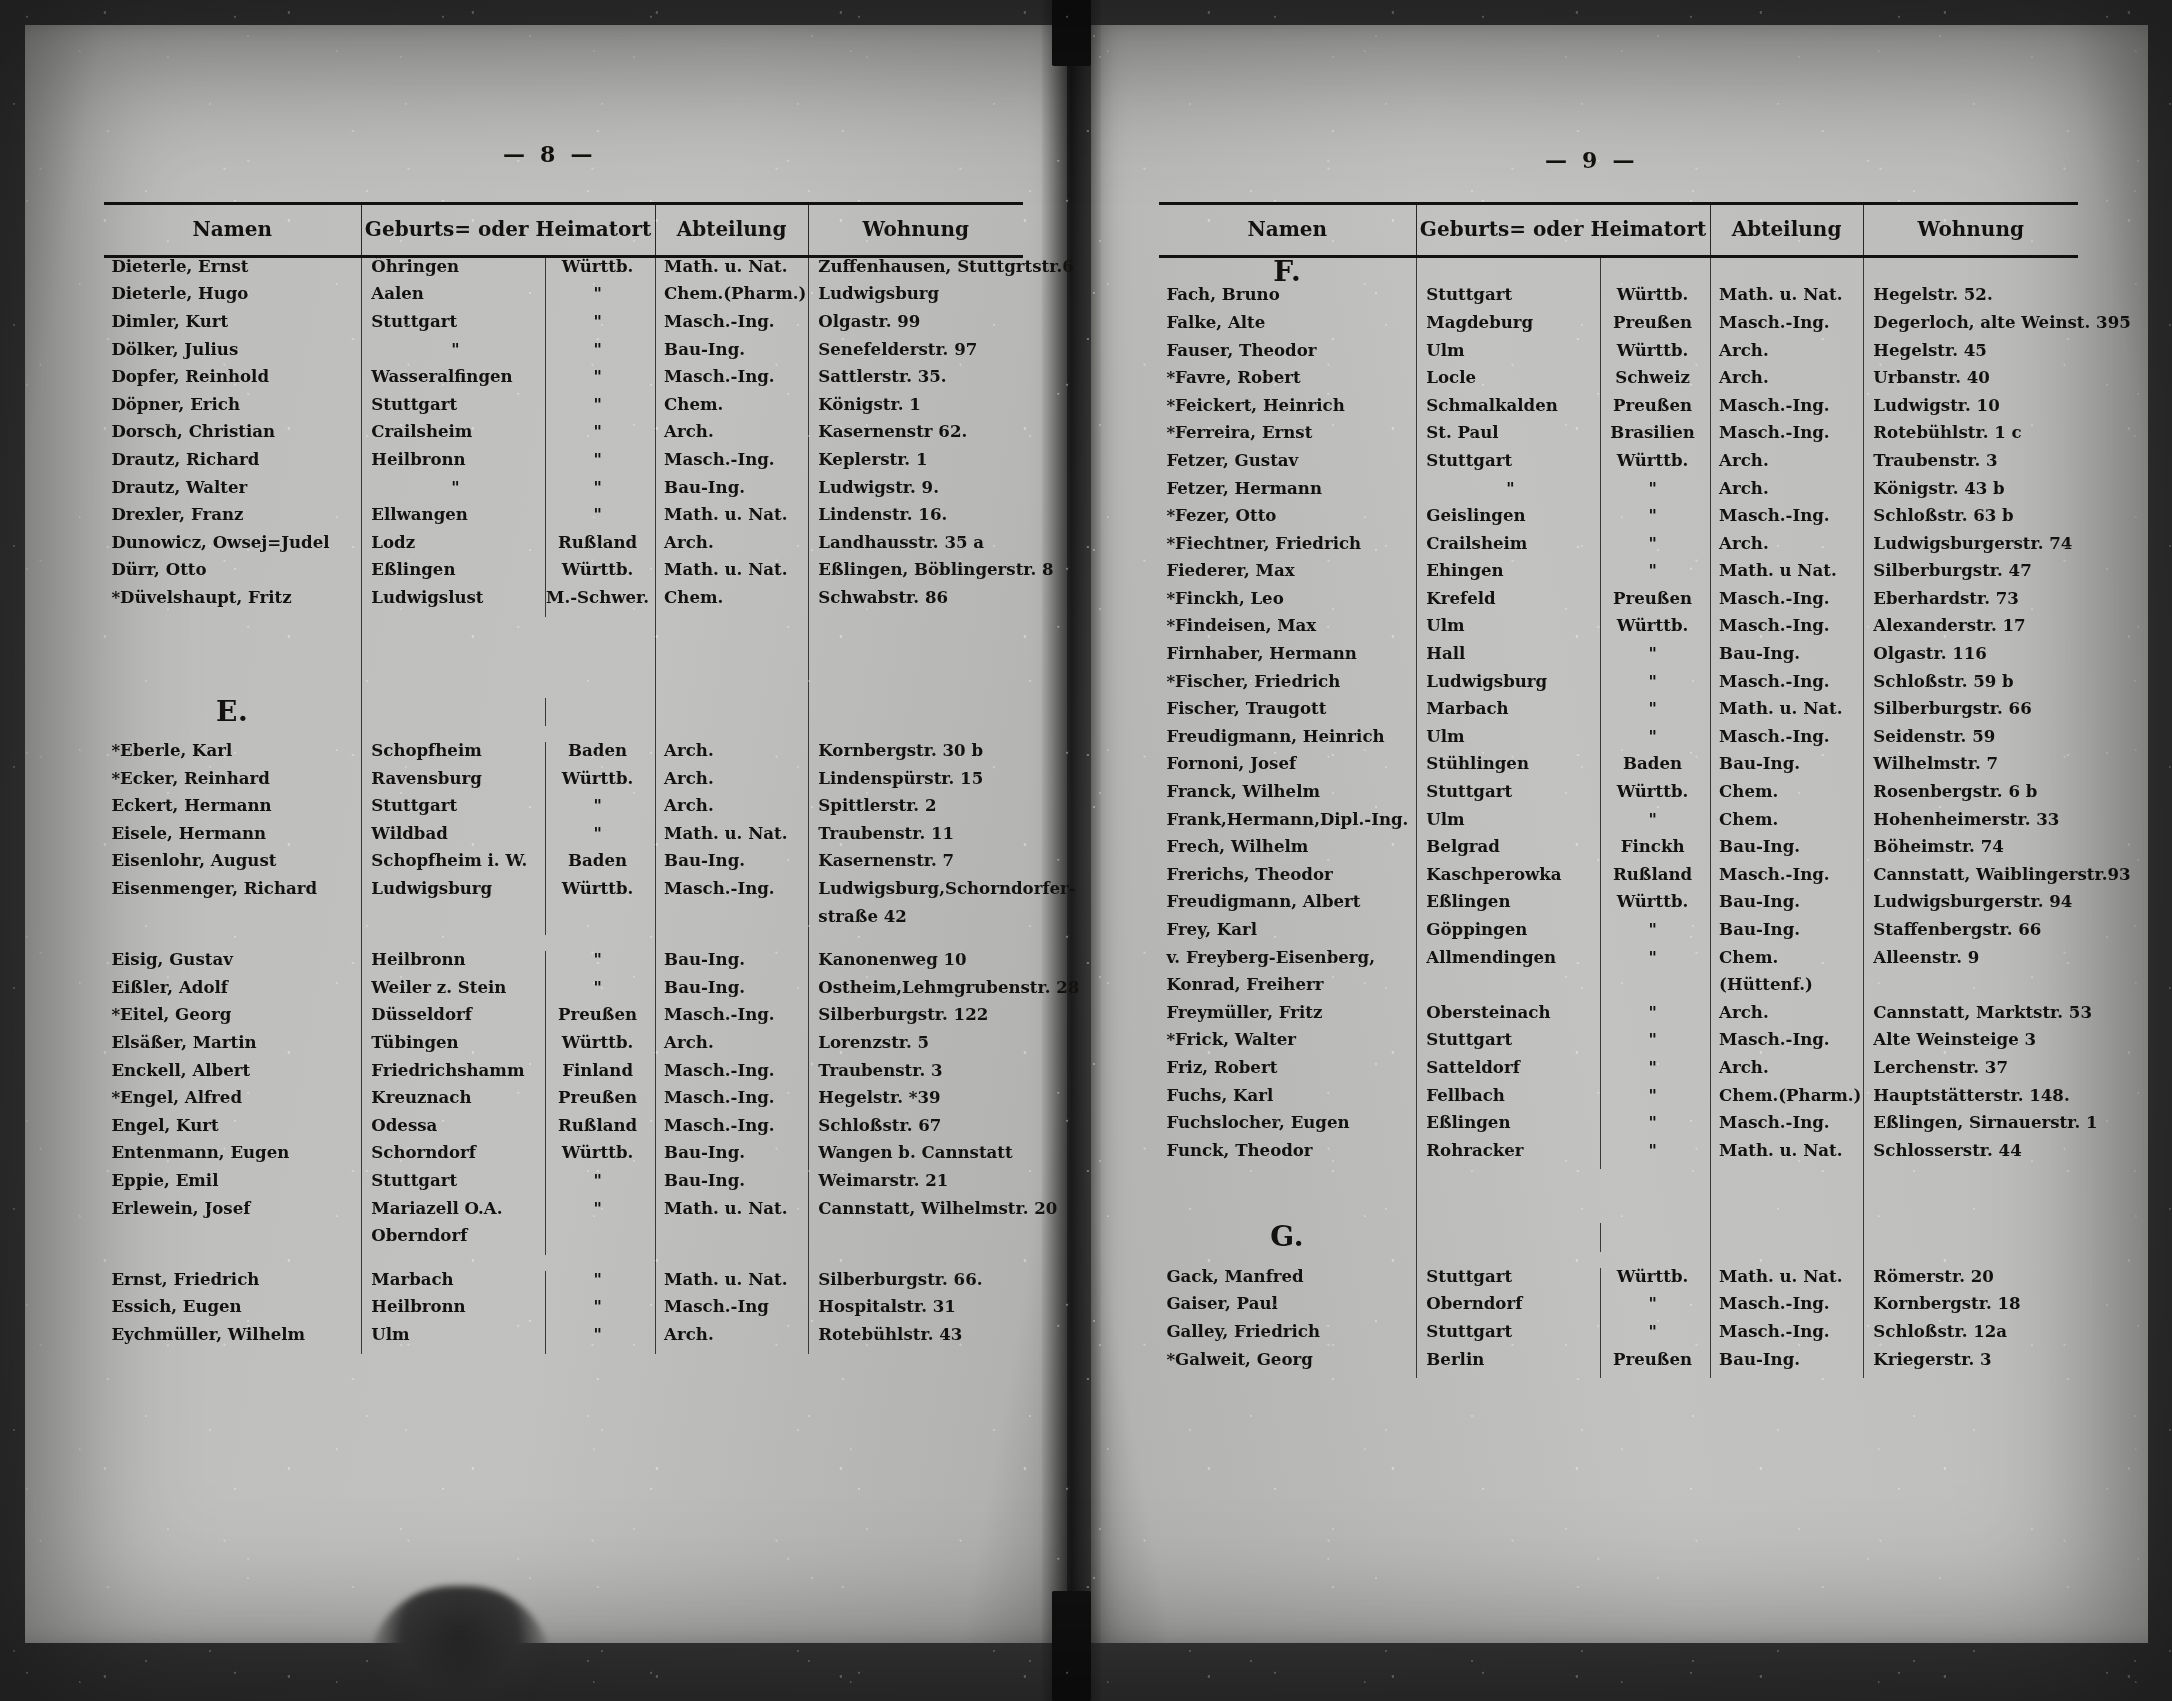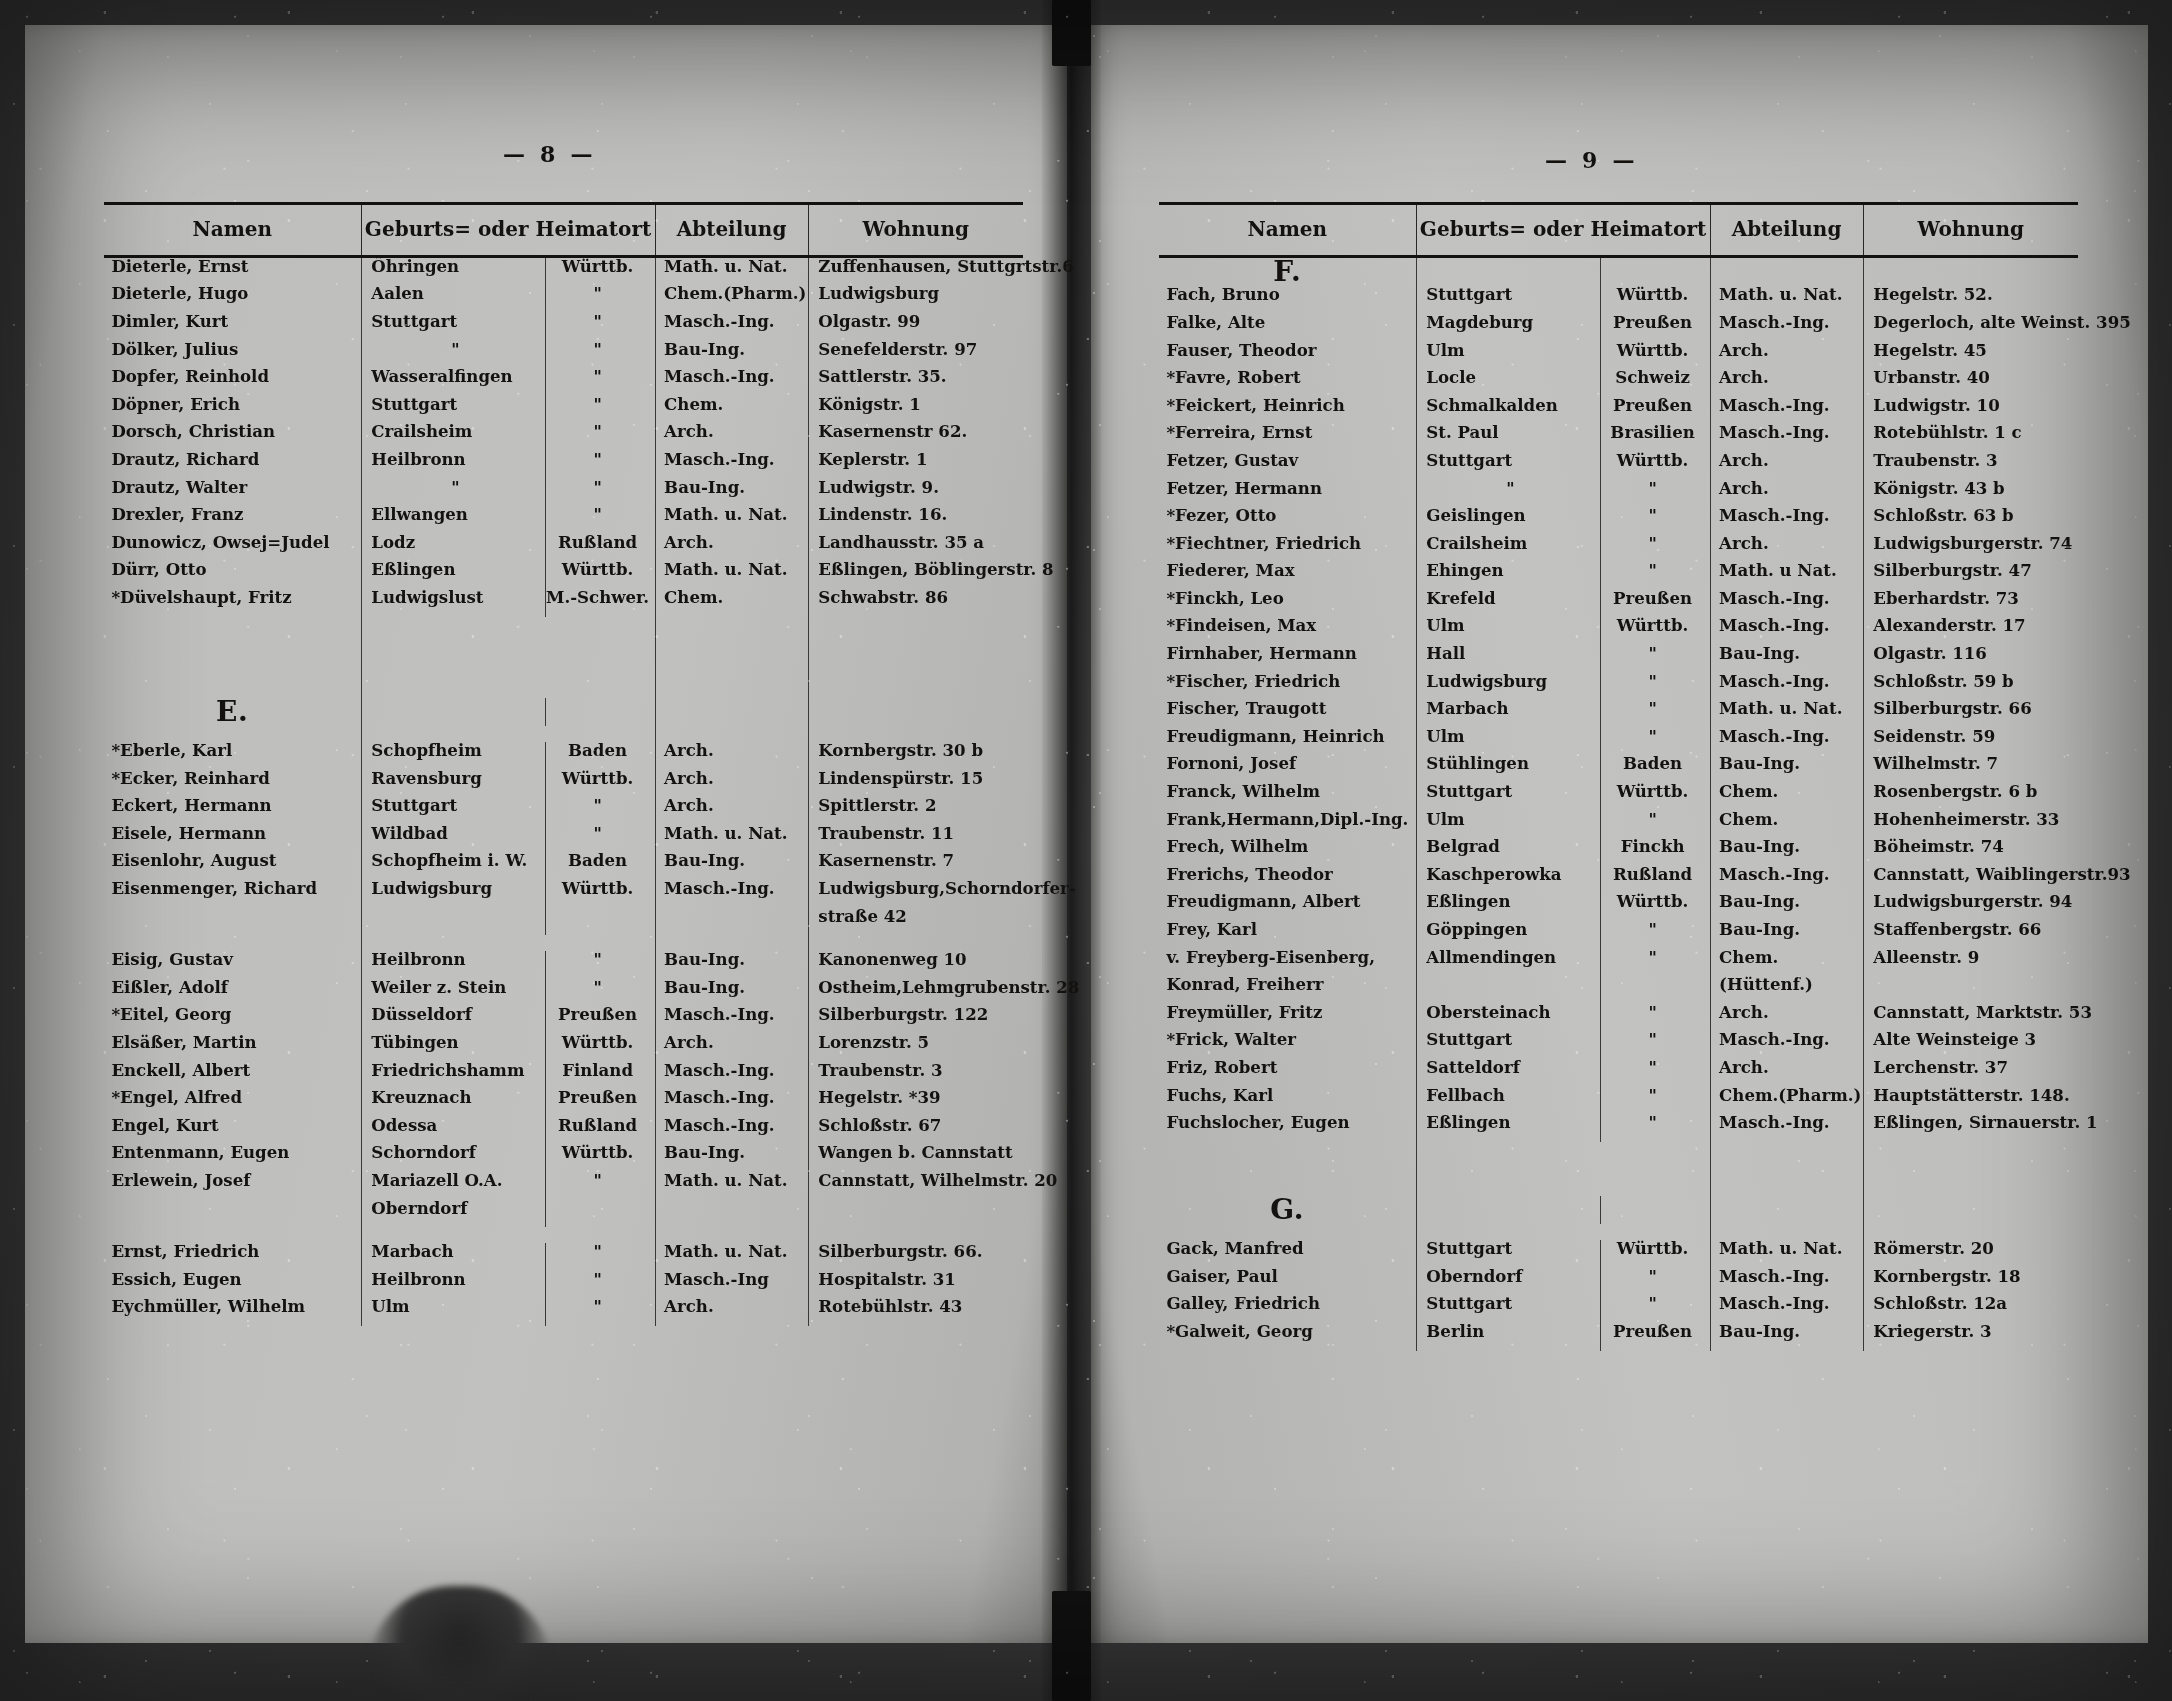--- a/index.html
+++ b/index.html
@@ -351,20 +351,27 @@
             <td class="wo sep">Schloßstr. 67</td>
           </tr>
           <tr>
             <td class="nm">Entenmann, Eugen</td>
             <td class="or sep">Schorndorf</td>
             <td class="st sep">Württb.</td>
             <td class="ab sep">Bau-Ing.</td>
             <td class="wo sep">Wangen b. Cannstatt</td>
           </tr>
           <tr>
+            <td class="nm">Eppie, Emil</td>
+            <td class="or sep">Stuttgart</td>
+            <td class="st sep"><span class="ditto">"</span></td>
+            <td class="ab sep">Bau-Ing.</td>
+            <td class="wo sep">Weimarstr. 21</td>
+          </tr>
+          <tr>
             <td class="nm">Erlewein, Josef</td>
             <td class="or sep">Mariazell O.A.</td>
             <td class="st sep"><span class="ditto">"</span></td>
             <td class="ab sep">Math. u. Nat.</td>
             <td class="wo sep">Cannstatt, Wilhelmstr. 20</td>
           </tr>
           <tr>
             <td class="nm cont"></td>
             <td class="or sep cont">Oberndorf</td>
             <td class="st sep"></td>
@@ -638,20 +645,27 @@
             <td class="ab sep">Chem.(Pharm.)</td>
             <td class="wo sep">Hauptstätterstr. 148.</td>
           </tr>
           <tr>
             <td class="nm">Fuchslocher, Eugen</td>
             <td class="or sep">Eßlingen</td>
             <td class="st sep"><span class="ditto">"</span></td>
             <td class="ab sep">Masch.-Ing.</td>
             <td class="wo sep">Eßlingen, Sirnauerstr. 1</td>
           </tr>
+          <tr>
+            <td class="nm">Funck, Theodor</td>
+            <td class="or sep">Rohracker</td>
+            <td class="st sep"><span class="ditto">"</span></td>
+            <td class="ab sep">Math. u. Nat.</td>
+            <td class="wo sep">Schlosserstr. 44</td>
+          </tr>
           <tr class="blank">
             <td class=""></td>
             <td class="sep"></td>
             <td class=""></td>
             <td class="sep"></td>
             <td class="sep"></td>
           </tr>
           <tr class="blank">
             <td class=""></td>
             <td class="sep"></td>

